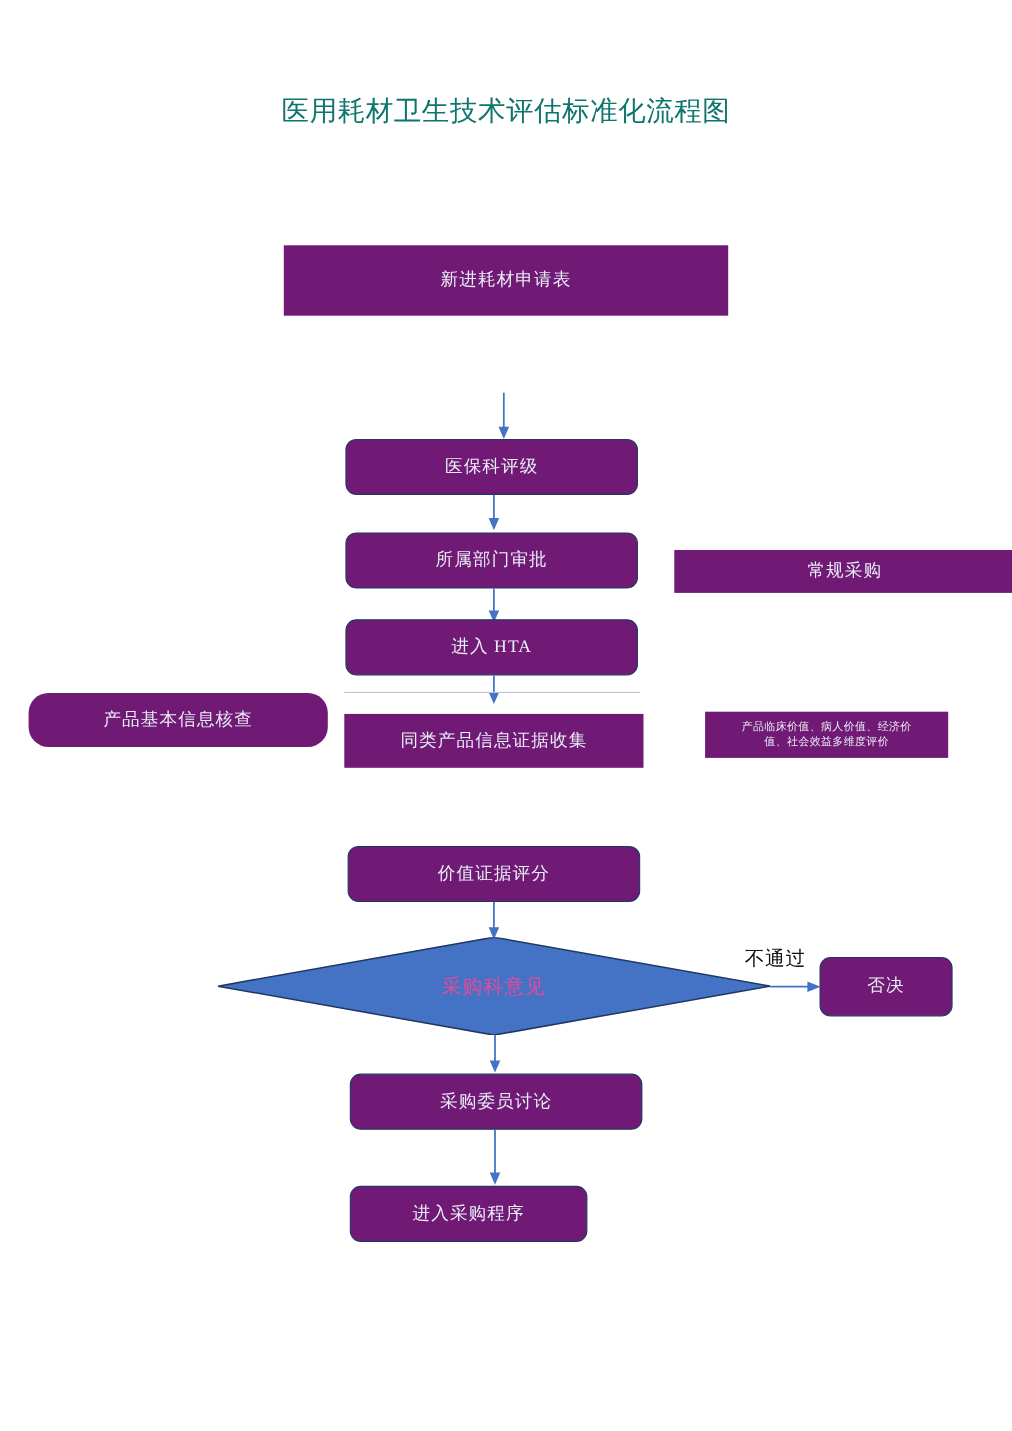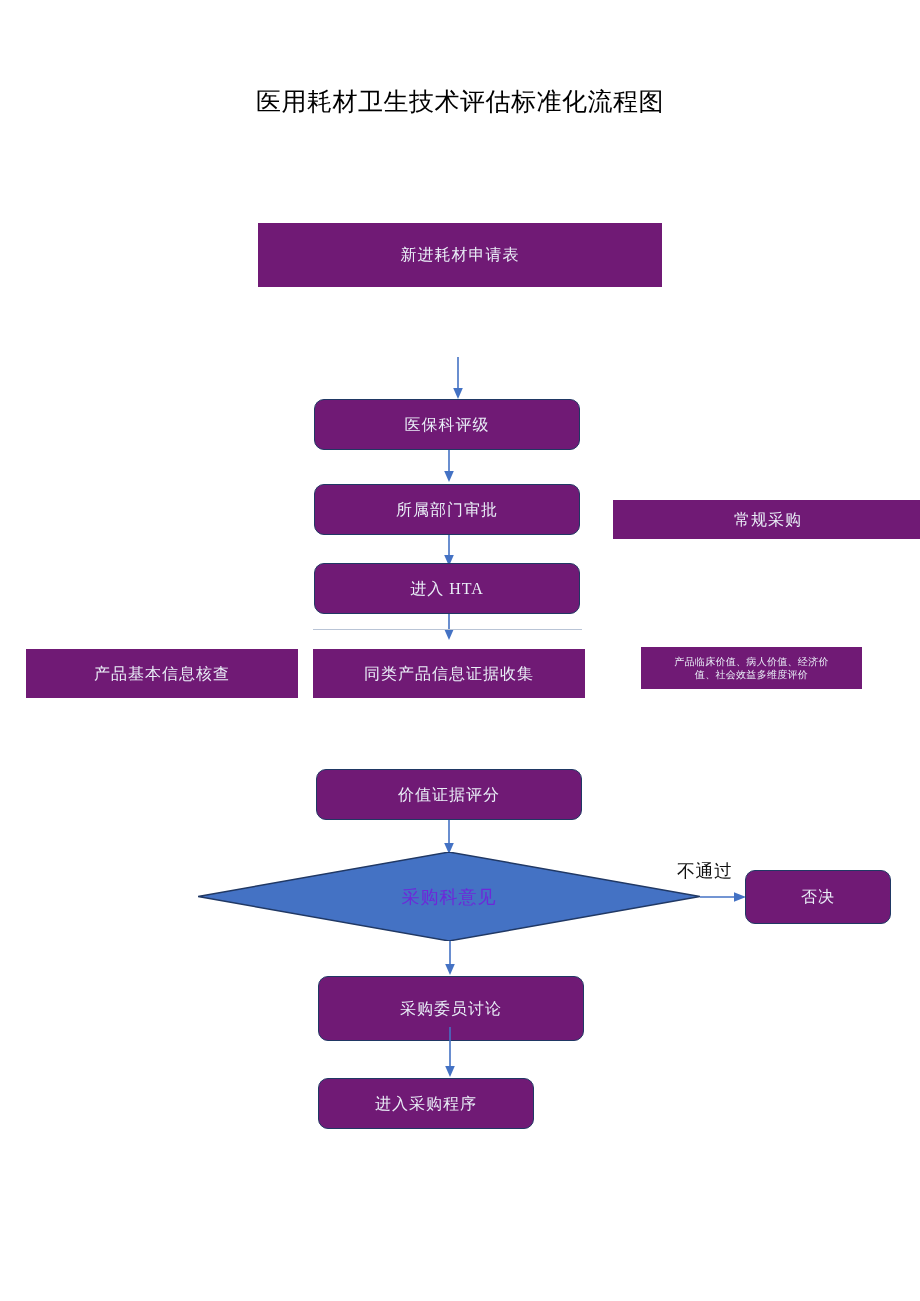--- a/index.html
+++ b/index.html
@@ -23,21 +23,21 @@
   
   .page-title {
     position: absolute;
     left: 0;
     top: 86px;
     width: 920px;
     text-align: center;
     font-family: "Liberation Serif", "DejaVu Serif", serif;
     font-size: 25px;
     line-height: 32px;
-    color: #000000;
+    color: #0f766e;
     letter-spacing: 0.5px;
     white-space: nowrap;
   }
 
   
   .node {
     position: absolute;
     box-sizing: border-box;
     display: flex;
     align-items: center;
@@ -74,21 +74,21 @@
   }
   .diamond-wrap .diamond-label {
     position: absolute;
     left: 0;
     top: 0;
     width: 100%;
     height: 100%;
     display: flex;
     align-items: center;
     justify-content: center;
-    color: #6d28d9;
+    color: #ec4899;
     font-family: Liberation Sans, sans-serif;
     font-size: 18px;
     letter-spacing: 1px;
     pointer-events: none;
   }
 
   
   .conn {
     position: absolute;
   }
@@ -166,21 +166,21 @@
       <polygon points="9,26 4.2,15 13.8,15" fill="#4472C4"></polygon>
     </svg>
   </div>
 
   <div class="hline" style="left:313px; top:629px; width:269px;"></div>
 
   <div class="node rect" style="left:613px; top:500px; width:310px; height:39px;">
     <span class="label">常规采购</span>
   </div>
 
-  <div class="node rect" style="left:26px; top:649px; width:272px; height:49px;">
+  <div class="node rect" style="left:26px; top:630px; width:272px; height:49px;border-radius:18px;">
     <span class="label">产品基本信息核查</span>
   </div>
 
   <div class="node rect" style="left:313px; top:649px; width:272px; height:49px;">
     <span class="label">同类产品信息证据收集</span>
   </div>
 
   <div class="node rect" style="left:641px; top:647px; width:221px; height:42px;">
     <span class="label small-multiline"><span>产品临床价值、病人价值、经济价</span><br><span>值、社会效益多维度评价</span></span>
   </div>
@@ -205,32 +205,32 @@
 
   <div class="edge-label" style="left:677px; top:859px;text-align:center;">不通过</div>
 
   <div class="conn" style="left:700px; top:888px;">
     <svg width="48" height="18" viewBox="0 0 48 18">
       <line x1="0" y1="9" x2="36" y2="9" stroke="#4472C4" stroke-width="1.6"></line>
       <polygon points="46,9 34,4.2 34,13.8" fill="#4472C4"></polygon>
     </svg>
   </div>
 
-  <div class="node round" style="left:745px; top:870px; width:146px; height:54px;">
+  <div class="node round" style="left:745px; top:870px; width:121px; height:54px;">
     <span class="label">否决</span>
   </div>
 
   <div class="conn" style="left:441px; top:941px;">
     <svg width="18" height="36" viewBox="0 0 18 36">
       <line x1="9" y1="0" x2="9" y2="26" stroke="#4472C4" stroke-width="1.6"></line>
       <polygon points="9,34 4.2,23 13.8,23" fill="#4472C4"></polygon>
     </svg>
   </div>
 
-  <div class="node round" style="left:318px; top:976px; width:266px; height:65px;">
+  <div class="node round" style="left:318px; top:976px; width:266px; height:51px;">
     <span class="label">采购委员讨论</span>
   </div>
 
   <div class="conn" style="left:441px; top:1027px;">
     <svg width="18" height="52" viewBox="0 0 18 52">
       <line x1="9" y1="0" x2="9" y2="42" stroke="#4472C4" stroke-width="1.6"></line>
       <polygon points="9,50 4.2,39 13.8,39" fill="#4472C4"></polygon>
     </svg>
   </div>
 

